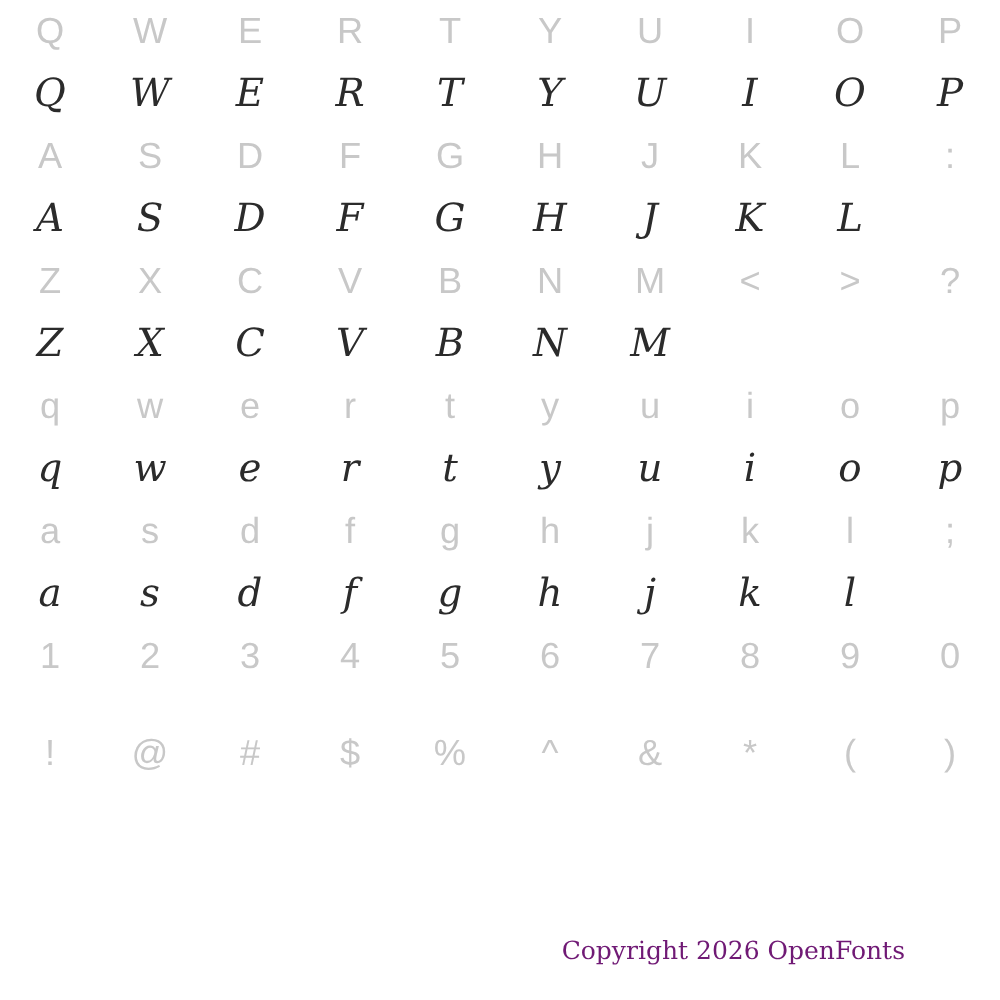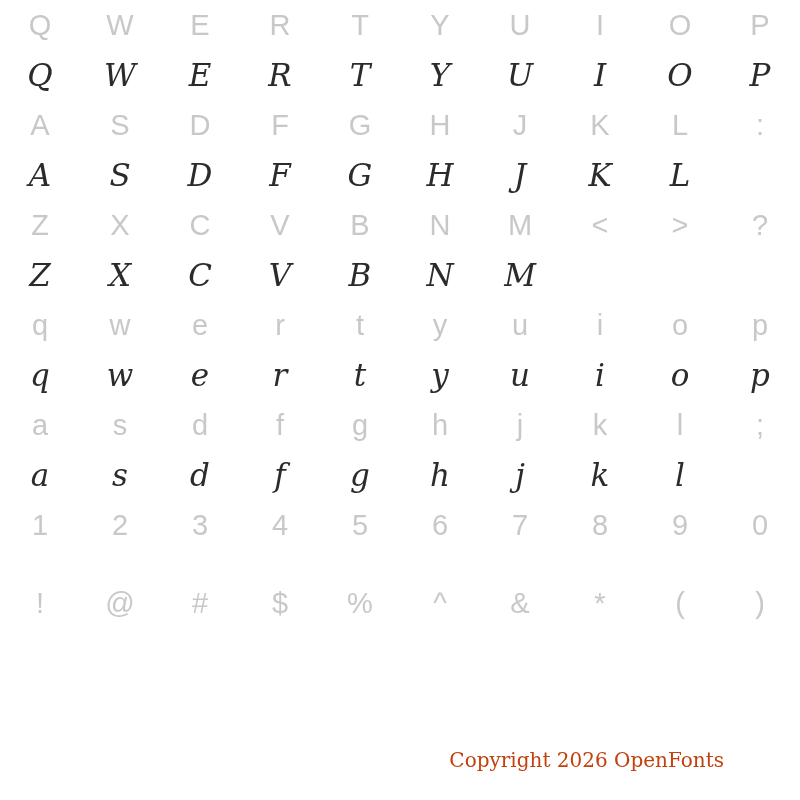--- a/index.html
+++ b/index.html
@@ -59,21 +59,21 @@
   }
   .group {
     margin: 0;
     padding: 0;
   }
   .spacer-md { height: 28px; }
   .copyright {
     position: absolute;
     right: 76px;
     bottom: 28px;
-    color: #c2410c;
+    color: #701a75;
     font-size: 20px;
     font-family: "DejaVu Serif", serif;
     font-style: normal;
     white-space: pre;
   }
 </style>
 </head>
 <body>
 
 <div class="sheet">

